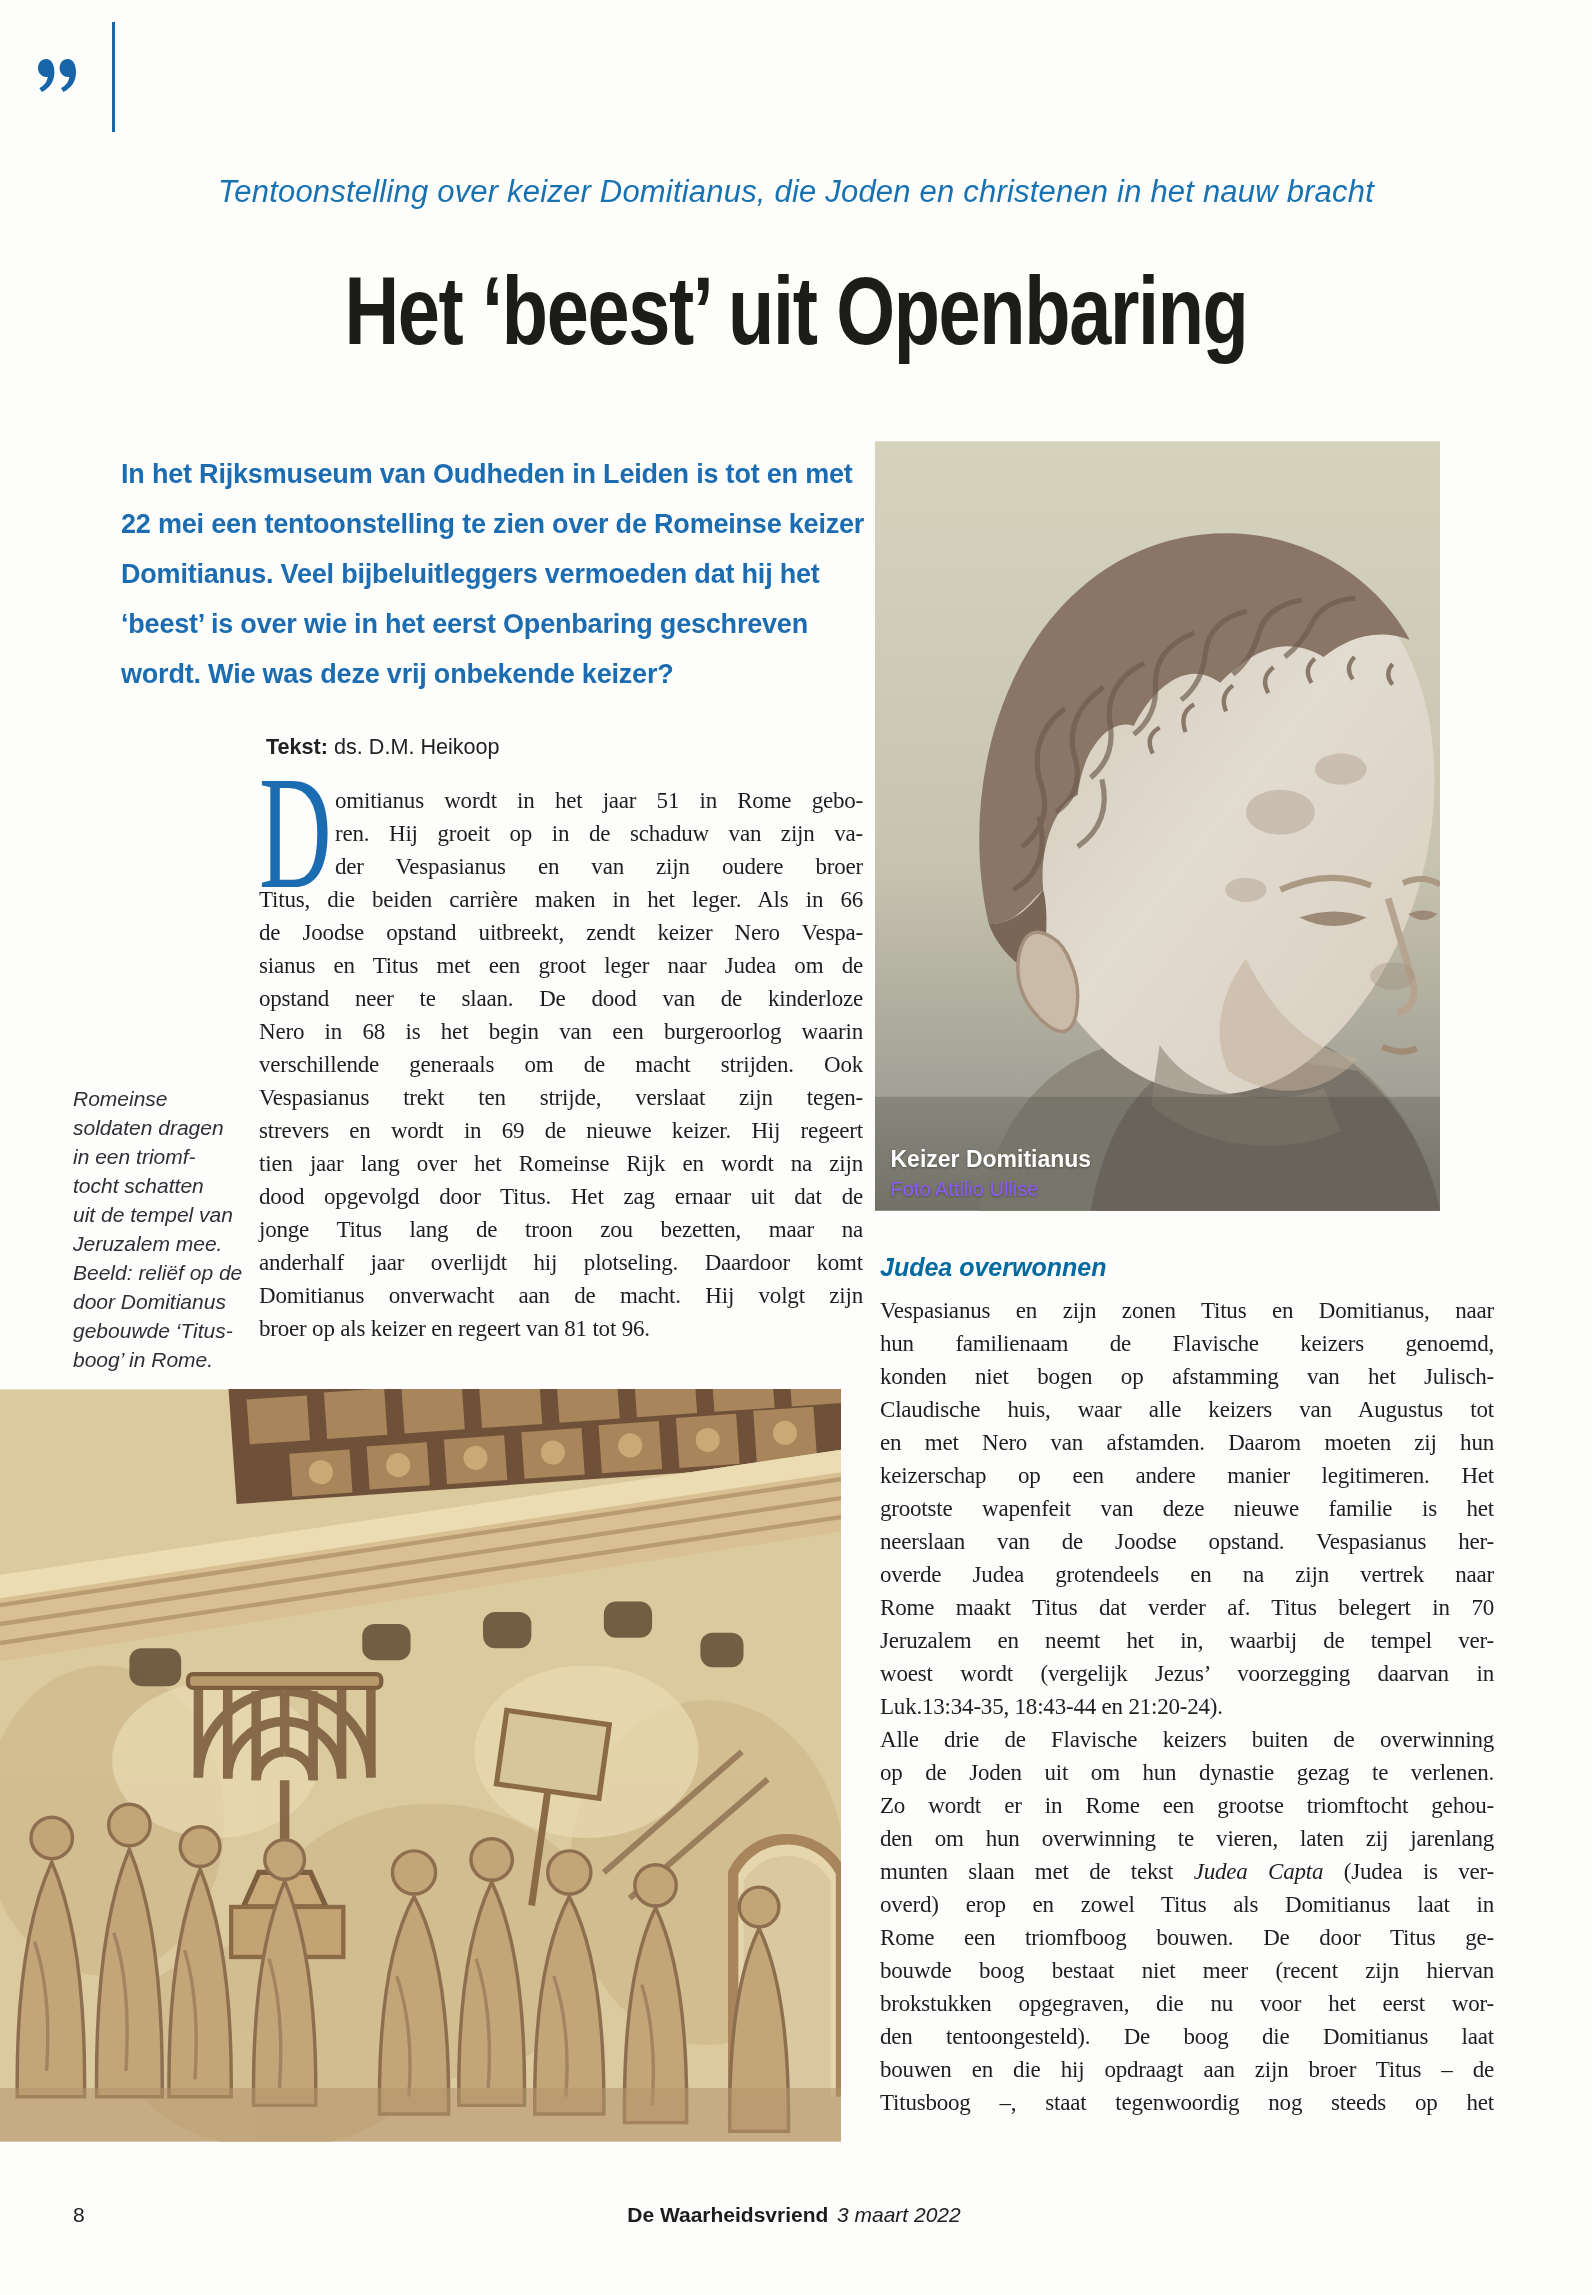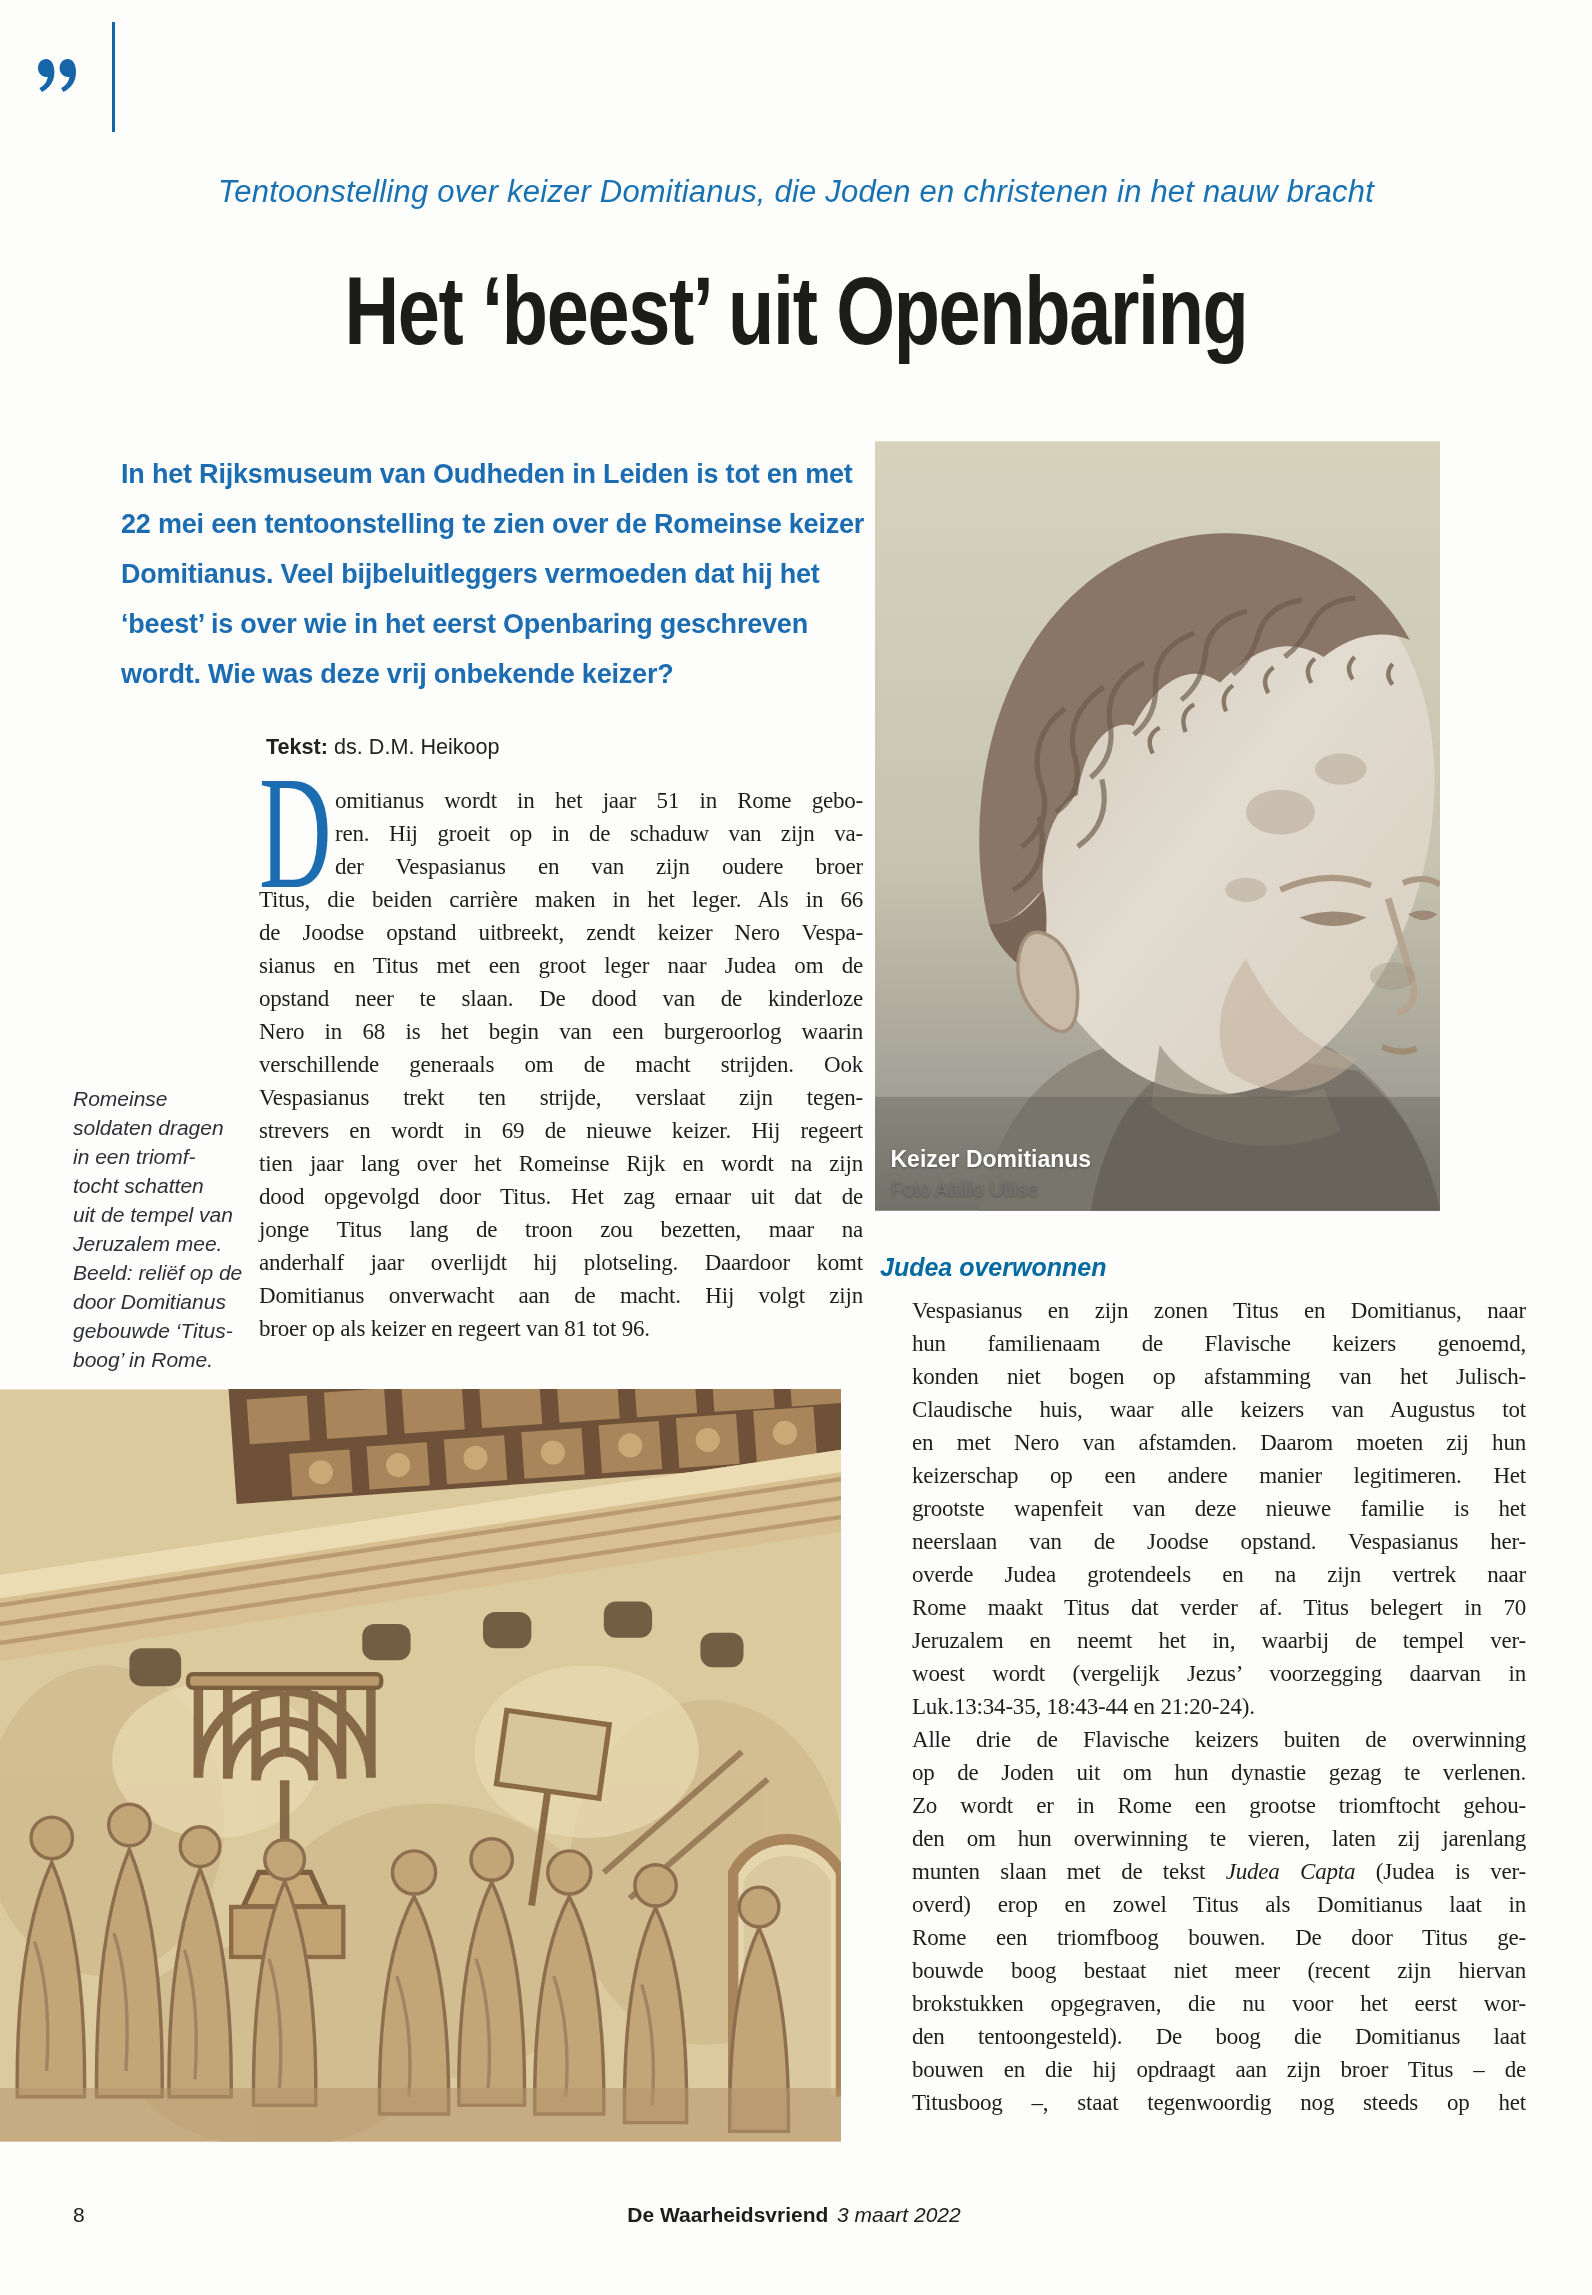--- a/index.html
+++ b/index.html
@@ -20,36 +20,36 @@
   #intro .line{white-space:nowrap;height:50px;line-height:50px;}
   
   #byline{position:absolute;left:266px;top:734px;font-size:21.6px;color:#222;}
   #byline .lbl{font-weight:bold;}
   
   .col{font-family:"Liberation Serif",serif;font-size:23px;color:#1e1e1e;letter-spacing:-0.2px;}
   .col .line{line-height:33px;text-align:justify;text-align-last:justify;}
   .col .line.last{text-align-last:left;}
   .col .line .it{font-style:italic;}
   #col1{position:absolute;left:259px;top:784px;width:604px;}
-  #col2{position:absolute;left:880px;top:1294px;width:614px;margin-left:32px;}
+  #col2{position:absolute;left:880px;top:1294px;width:614px;}
   #dropcap{float:left;width:76px;height:98px;overflow:visible;}
   #dropcap span{display:block;font-family:"Liberation Serif",serif;font-size:162px;line-height:162px;
                 color:#1b6cb1;transform:scaleX(.62);transform-origin:left top;margin-top:-32px;}
   #section-heading{position:absolute;left:880px;top:1253px;font-weight:bold;font-style:italic;
                    font-size:25px;color:#0369a1;}
   
   #margin-caption{position:absolute;left:73px;top:1084px;width:177px;font-style:italic;
                   font-size:21px;color:#2e2f36;}
   #margin-caption .line{white-space:nowrap;line-height:29px;text-align:left;}
   
   #bust-photo{position:absolute;left:875px;top:441px;width:565px;height:770px;overflow:hidden;}
   #bust-photo svg{display:block;}
   #bust-caption{position:absolute;left:15.5px;bottom:38px;color:#fff;
                 font-weight:bold;font-size:23px;text-shadow:0 0.9px 2.6px rgba(0,0,0,.35);}
-  #bust-credit{position:absolute;left:15.5px;bottom:10.4px;color:#737373;font-size:20px;
+  #bust-credit{position:absolute;left:15.5px;bottom:10.4px;color:#8b5cf6;font-size:20px;
                text-shadow:0 0.9px 2.6px rgba(0,0,0,.35);}
   #relief-photo{position:absolute;left:0;top:1389px;width:841px;height:753px;overflow:hidden;}
   
   #footer-pagenum{position:absolute;left:73px;top:2203px;font-size:21px;color:#1c1c1c;}
   #footer-center{position:absolute;left:0;top:2203px;width:1588px;text-align:center;font-size:21px;color:#1c1c1c;}
   #footer-center .mag{font-weight:bold;}
   #footer-center .date{font-style:italic;margin-left:8.6px;}
 </style>
 </head>
 <body>

